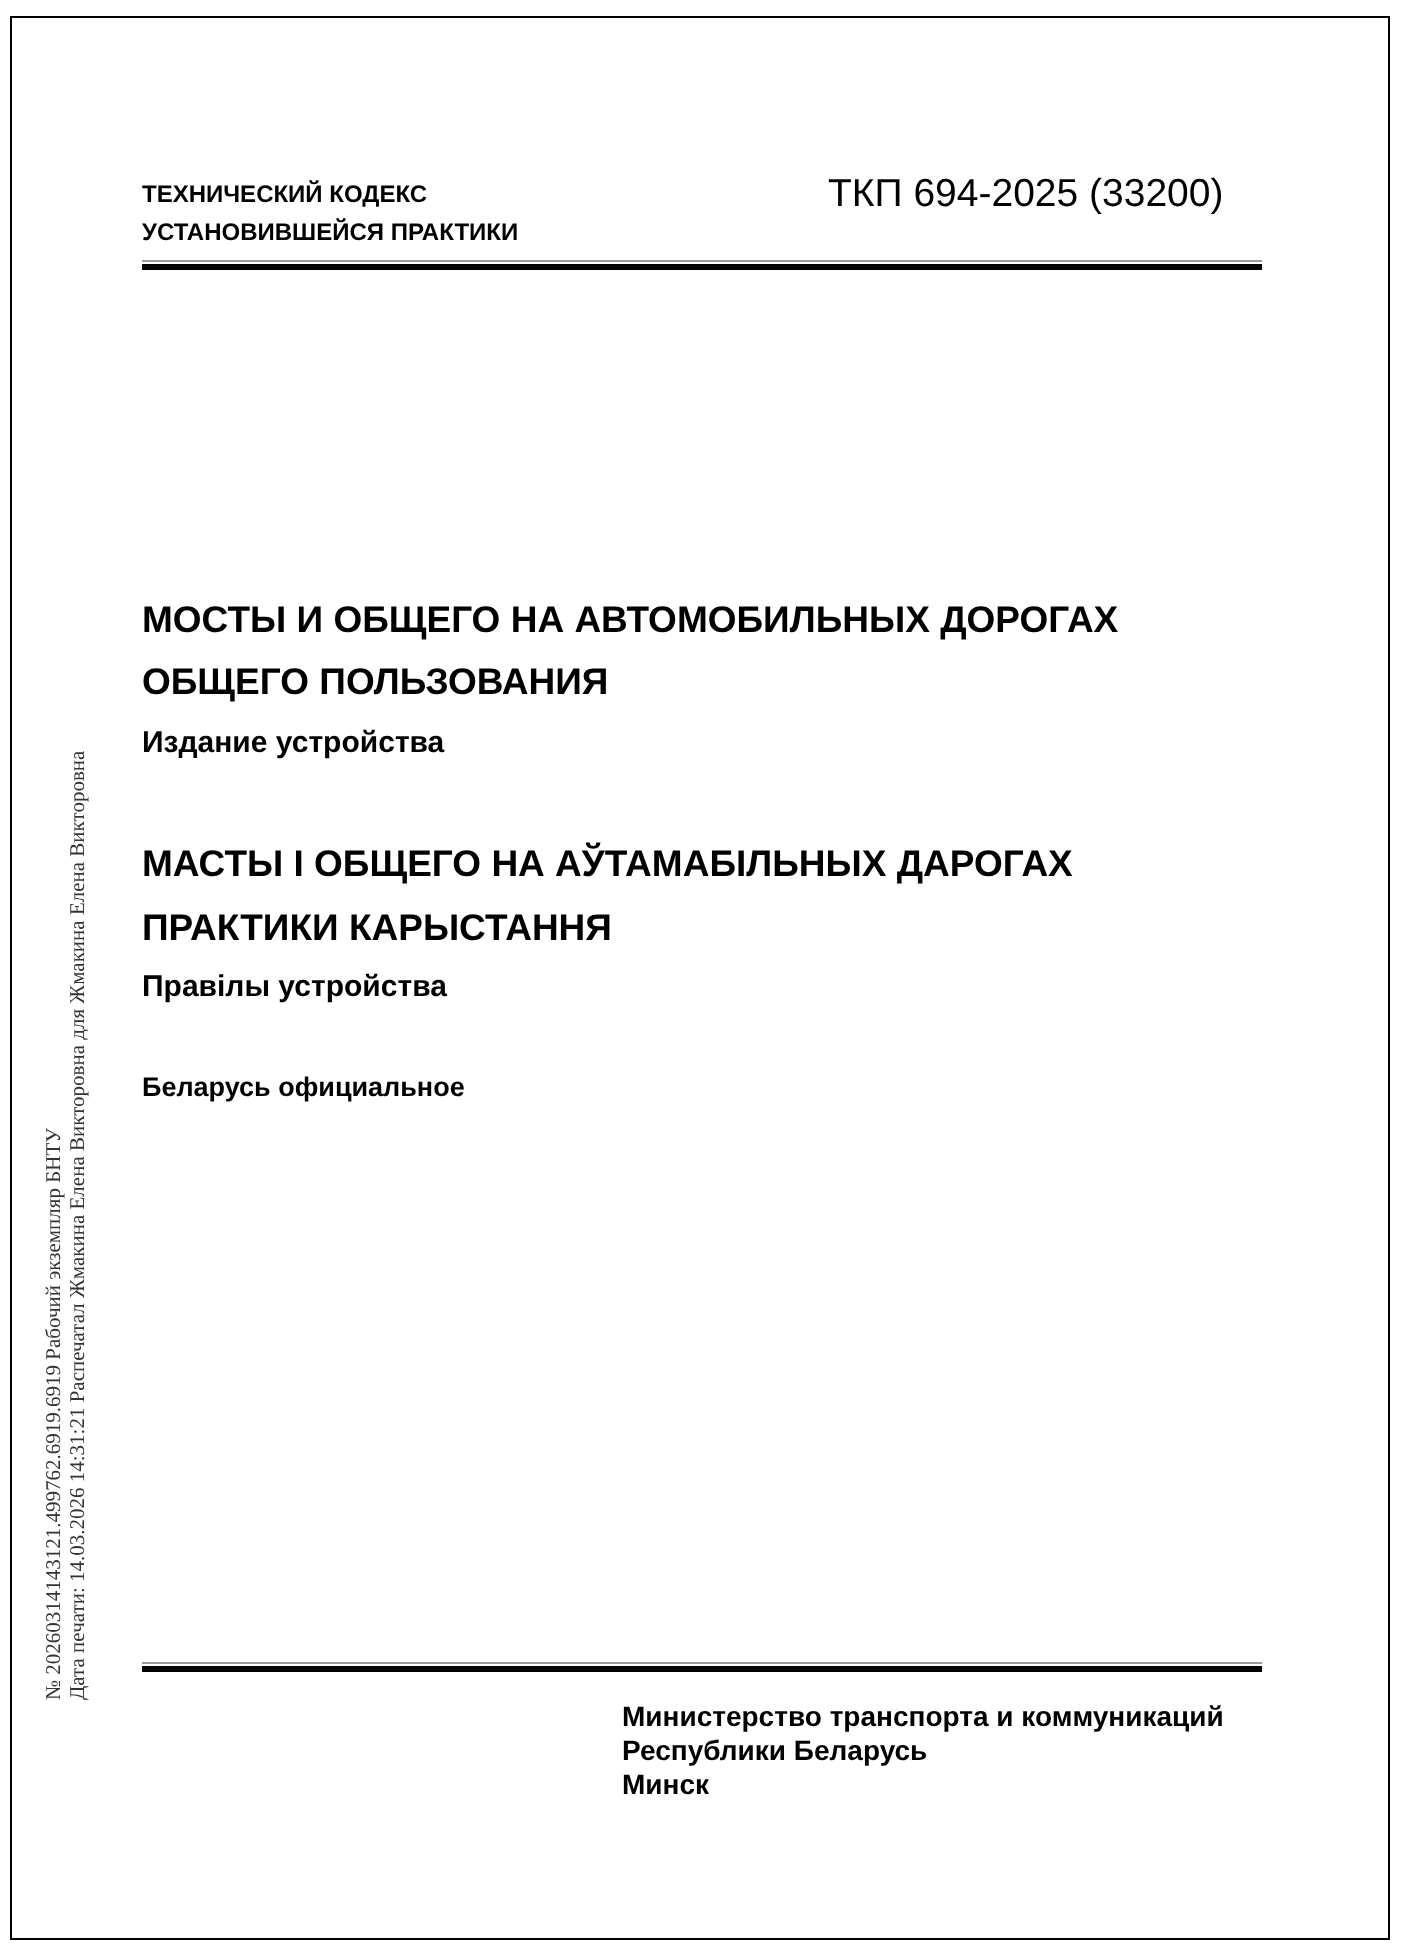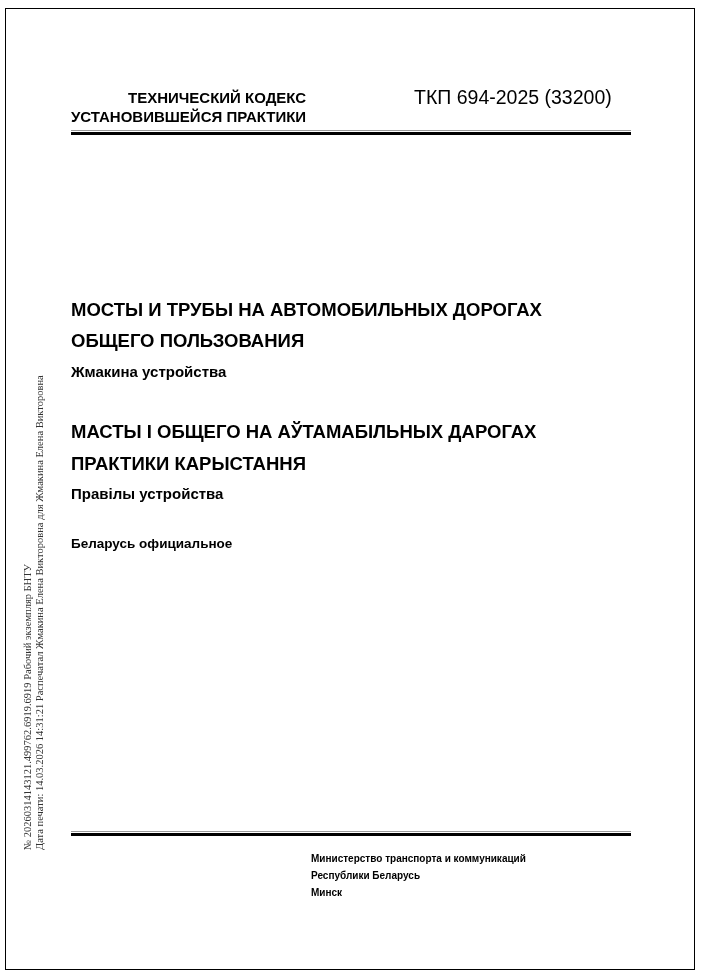--- a/index.html
+++ b/index.html
@@ -22,23 +22,22 @@
       width: 690px;
       height: 962px;
       border: 1.5px solid #000;
       box-sizing: border-box;
     }
     .abs { position: absolute; white-space: nowrap; }
     .header-left {
       left: 71px;
       top: 88px;
       font-weight: bold;
-      font-size: 15px;
+      font-size: 12px;
       line-height: 19px;
-      text-align: right;
     }
     .header-right {
       left: 414px;
       top: 85px;
       font-weight: normal;
       font-size: 19.5px;
       line-height: 24px;
     }
     .rule {
       position: absolute;
@@ -82,21 +81,21 @@
       font-family: "Liberation Serif", serif;
       font-size: 10.5px;
       line-height: 11.5px;
       color: #333;
       white-space: nowrap;
     }
     .publisher {
       left: 311px;
       top: 850px;
       font-weight: bold;
-      font-size: 10px;
+      font-size: 14px;
       line-height: 17px;
     }
   </style>
 </head>
 <body>
 
 <div class="page-frame"></div>
 
 <div class="abs header-left">
   <div>ТЕХНИЧЕСКИЙ КОДЕКС</div>
@@ -104,23 +103,23 @@
 </div>
 
 <div class="abs header-right">ТКП 694-2025 (33200)</div>
 
 <div class="rule" style="top:130px;">
   <div class="thin"></div>
     <div class="gap"></div>
     <div class="thick"></div>
 </div>
 
-<div class="abs title" style="top:299px;">МОСТЫ И ТРУБЫ НА АВТОМОБИЛЬНЫХ ДОРОГАХ</div>
+<div class="abs title" style="top:299px;">МОСТЫ И ОБЩЕГО НА АВТОМОБИЛЬНЫХ ДОРОГАХ</div>
 <div class="abs title" style="top:330px;">ОБЩЕГО ПОЛЬЗОВАНИЯ</div>
-<div class="abs subtitle" style="top:363px;">Жмакина устройства</div>
+<div class="abs subtitle" style="top:363px;">Издание устройства</div>
 
 <div class="abs title" style="top:421px;">МАСТЫ І ОБЩЕГО НА АЎТАМАБІЛЬНЫХ ДАРОГАХ</div>
 <div class="abs title" style="top:453px;">ПРАКТИКИ КАРЫСТАННЯ</div>
 <div class="abs subtitle" style="top:485px;">Правілы устройства</div>
 
 <div class="abs edition">Беларусь официальное</div>
 
 <div class="side-stamp">
   <div>№ 20260314143121.499762.6919.6919 Рабочий экземпляр БНТУ</div>
   <div>Дата печати: 14.03.2026 14:31:21 Распечатал Жмакина Елена Викторовна для Жмакина Елена Викторовна</div>

